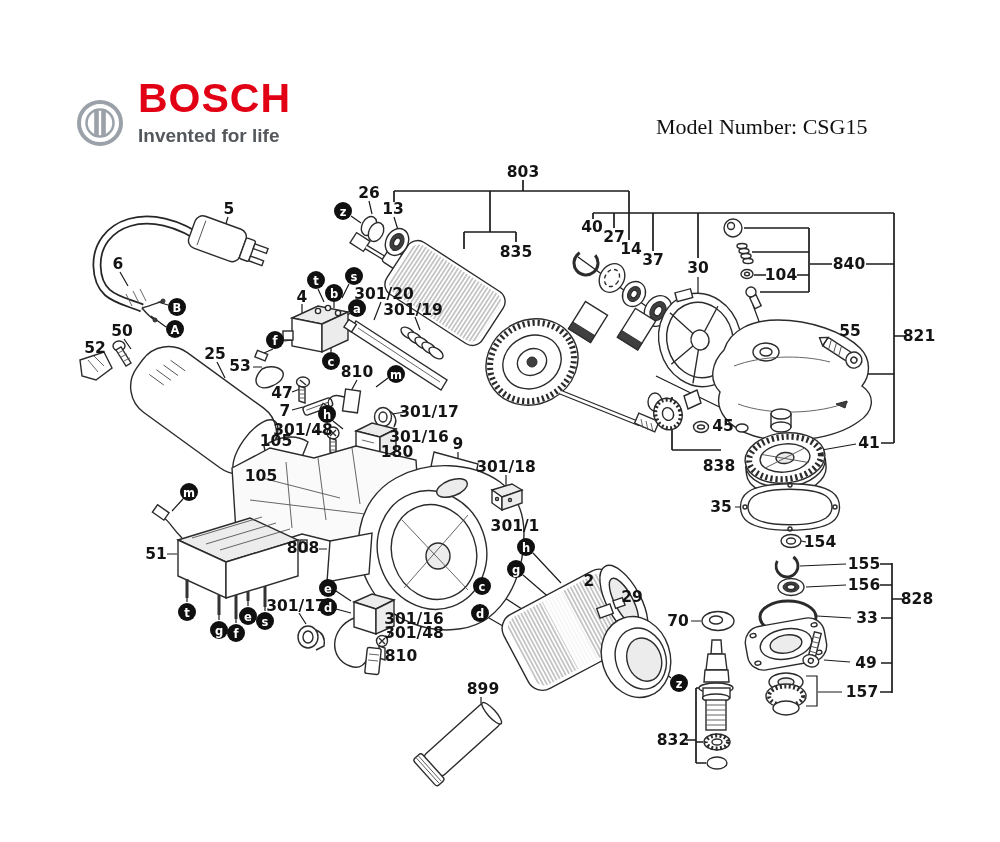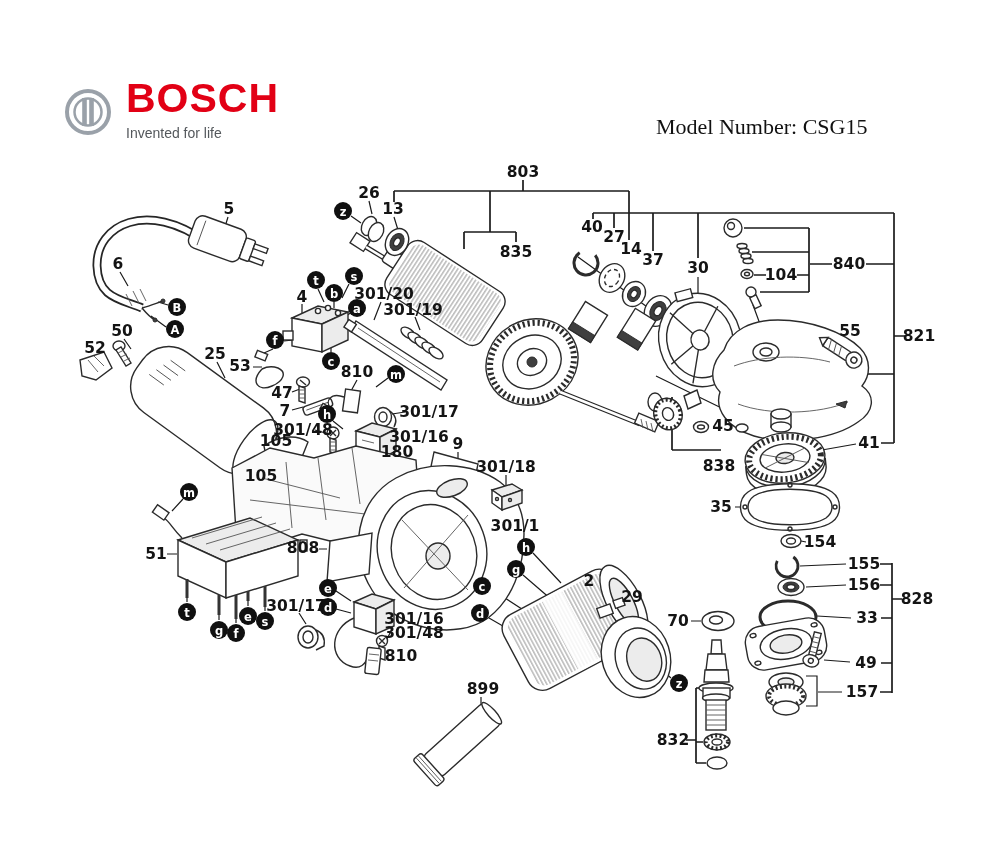--- a/index.html
+++ b/index.html
@@ -1,22 +1,22 @@
 <!DOCTYPE html>
 <html style="--brand-red: #e20015; --tagline-gray: #54585c;"><head>
 <meta charset="utf-8">
 <style>
   html,body{margin:0;padding:0;background:#fff;}
   .stage{position:relative;width:1000px;height:842px;background:#fff;overflow:hidden;
          font-family:"Liberation Sans",sans-serif;}
-  .logo{position:absolute;left:64px;top:78px;display:flex;align-items:center;gap:14px;}
+  .logo{position:absolute;left:76px;top:78px;display:flex;align-items:flex-end;gap:14px;}
   .emblem{margin-top:4px;}
   .brand{font-size:41px;font-weight:bold;letter-spacing:1px;color:var(--brand-red,#e20015);
          line-height:1;font-family:"Liberation Sans",sans-serif;}
-  .tagline{font-size:14px;font-weight:normal;color:var(--tagline-gray,#54585c);margin-top:6px;}
+  .tagline{font-size:19px;font-weight:bold;color:var(--tagline-gray,#54585c);margin-top:6px;}
   .model{position:absolute;left:656px;top:114px;font-family:"Liberation Serif",serif;
          font-size:22px;color:#111;}
   #diagram{position:absolute;left:0;top:0;}
   .p{fill:#fff;stroke:#2b2b2b;stroke-width:1.4;}
   .sh{fill:#ececec;stroke:#2b2b2b;stroke-width:1.4;}
   .dk{fill:#3f3f3f;stroke:#2b2b2b;stroke-width:1;}
   .ln{fill:none;stroke:#2b2b2b;stroke-width:1.4;}
   .thin{fill:none;stroke:#555;stroke-width:.9;}
   .bk{fill:none;stroke:#1b1b1b;stroke-width:1.7;}
   .ld{fill:none;stroke:#1b1b1b;stroke-width:1.2;}

